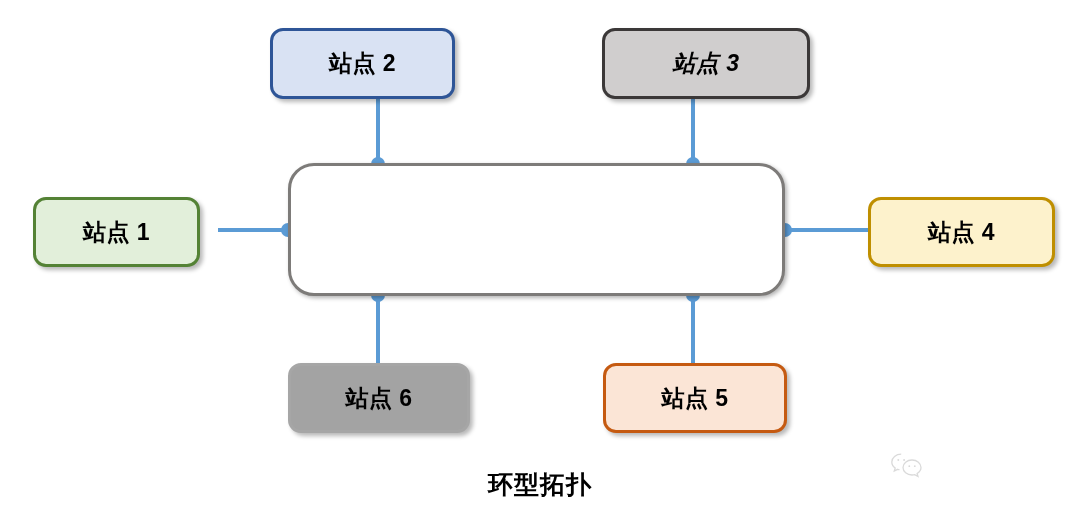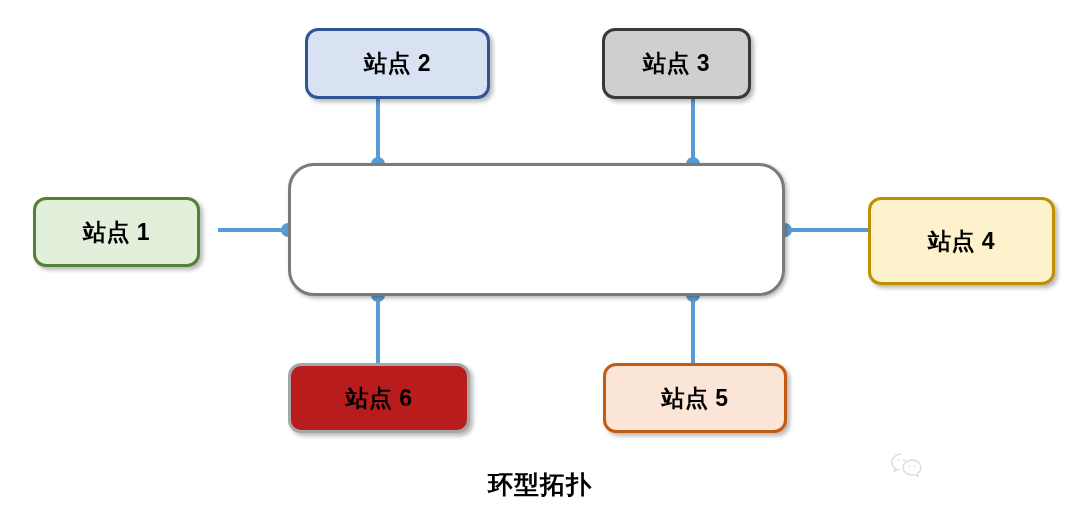--- a/index.html
+++ b/index.html
@@ -122,33 +122,33 @@
       <line x1="378" y1="295" x2="378" y2="363" stroke="#5B9BD5" stroke-width="4" stroke-linecap="butt"></line>
       <circle cx="378" cy="295" r="7" fill="#5B9BD5"></circle>
     </svg>
 
   <div class="ring"></div>
 
   <div id="nodes-host">
       <div class="node" style="left: 33px; top: 197px; width: 167px; height: 70px; background: rgb(226, 239, 218); border-color: rgb(84, 130, 53);">
         <span class="node-label">站点 1</span>
       </div>
-      <div class="node" style="left: 305px; top: 28px; width: 185px; height: 71px; background: rgb(217, 226, 243); border-color: rgb(46, 85, 151);">
+      <div class="node" style="left: 270px; top: 28px; width: 185px; height: 71px; background: rgb(217, 226, 243); border-color: rgb(46, 85, 151);">
         <span class="node-label">站点 2</span>
       </div>
-      <div class="node" style="left: 602px; top: 28px; width: 149px; height: 71px; background: rgb(208, 206, 206); border-color: rgb(59, 56, 56);">
+      <div class="node" style="left: 602px; top: 28px; width: 208px; height: 71px; background: rgb(208, 206, 206); border-color: rgb(59, 56, 56); font-style: italic;">
         <span class="node-label">站点 3</span>
       </div>
-      <div class="node" style="left: 868px; top: 197px; width: 187px; height: 88px; background: rgb(253, 242, 204); border-color: rgb(191, 143, 0);">
+      <div class="node" style="left: 868px; top: 197px; width: 187px; height: 70px; background: rgb(253, 242, 204); border-color: rgb(191, 143, 0);">
         <span class="node-label">站点 4</span>
       </div>
       <div class="node" style="left: 603px; top: 363px; width: 184px; height: 70px; background: rgb(251, 229, 214); border-color: rgb(197, 90, 17);">
         <span class="node-label">站点 5</span>
       </div>
-      <div class="node" style="left: 288px; top: 363px; width: 182px; height: 70px; background: #b91c1c; border-color: rgb(166, 166, 166);">
+      <div class="node" style="left: 288px; top: 363px; width: 182px; height: 70px; background: #a3a3a3; border-color: rgb(166, 166, 166);">
         <span class="node-label">站点 6</span>
       </div>
     </div>
 
   <div class="caption">环型拓扑</div>
 
   <div class="watermark">
     <span>
       <svg class="watermark-icon" viewBox="0 0 34 28" fill="none" stroke="#c4c4c4" stroke-width="1.3">
         <path d="M11.2 2.2C6.0 2.2 1.8 5.7 1.8 10.0c0 2.4 1.3 4.6 3.4 6.0l-0.9 3.0 3.3-1.7c0.6 0.15 1.2 0.25 1.9 0.3"></path>

